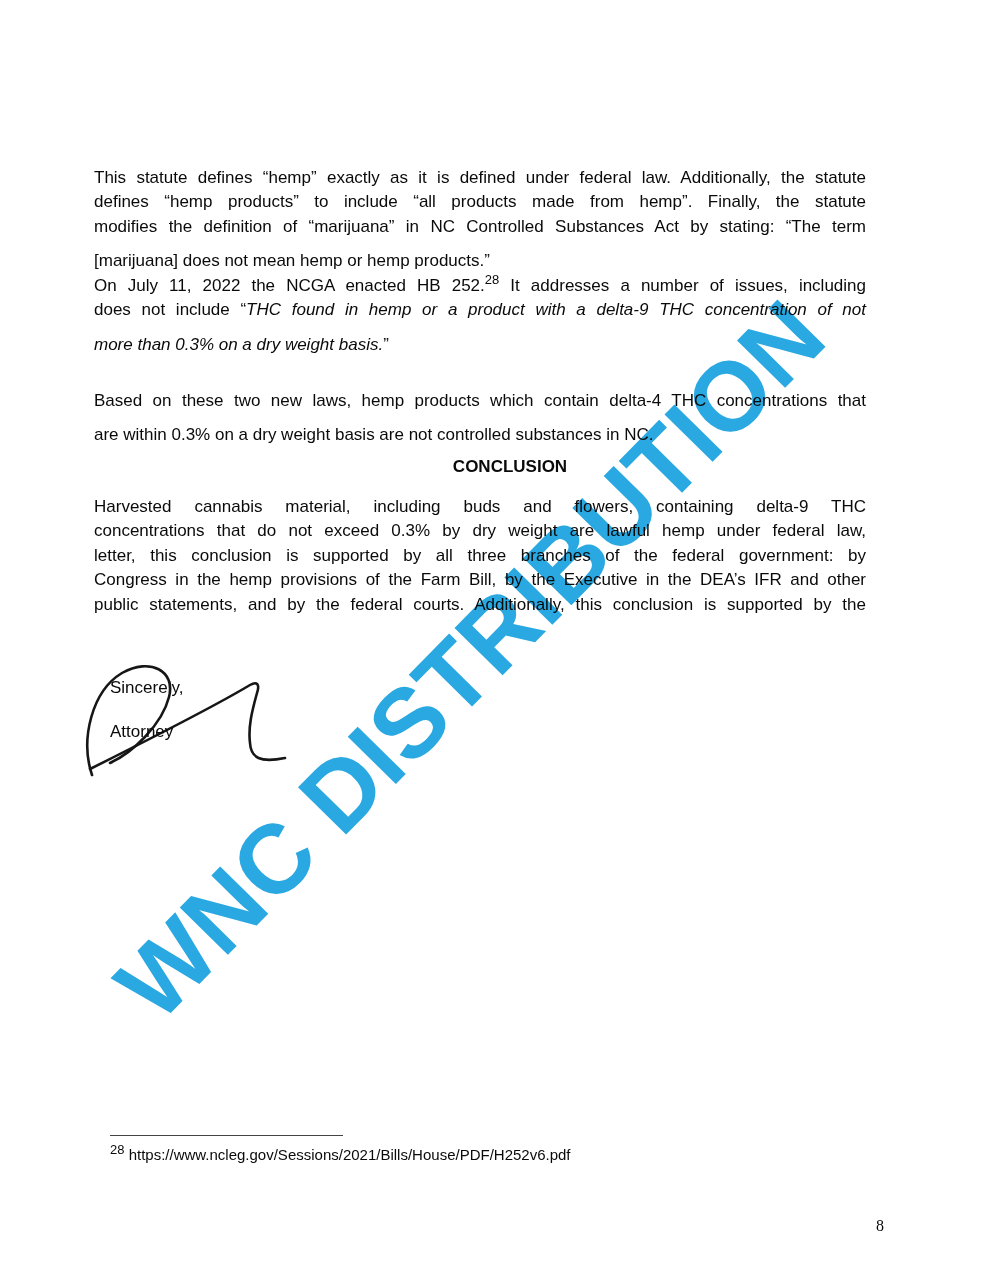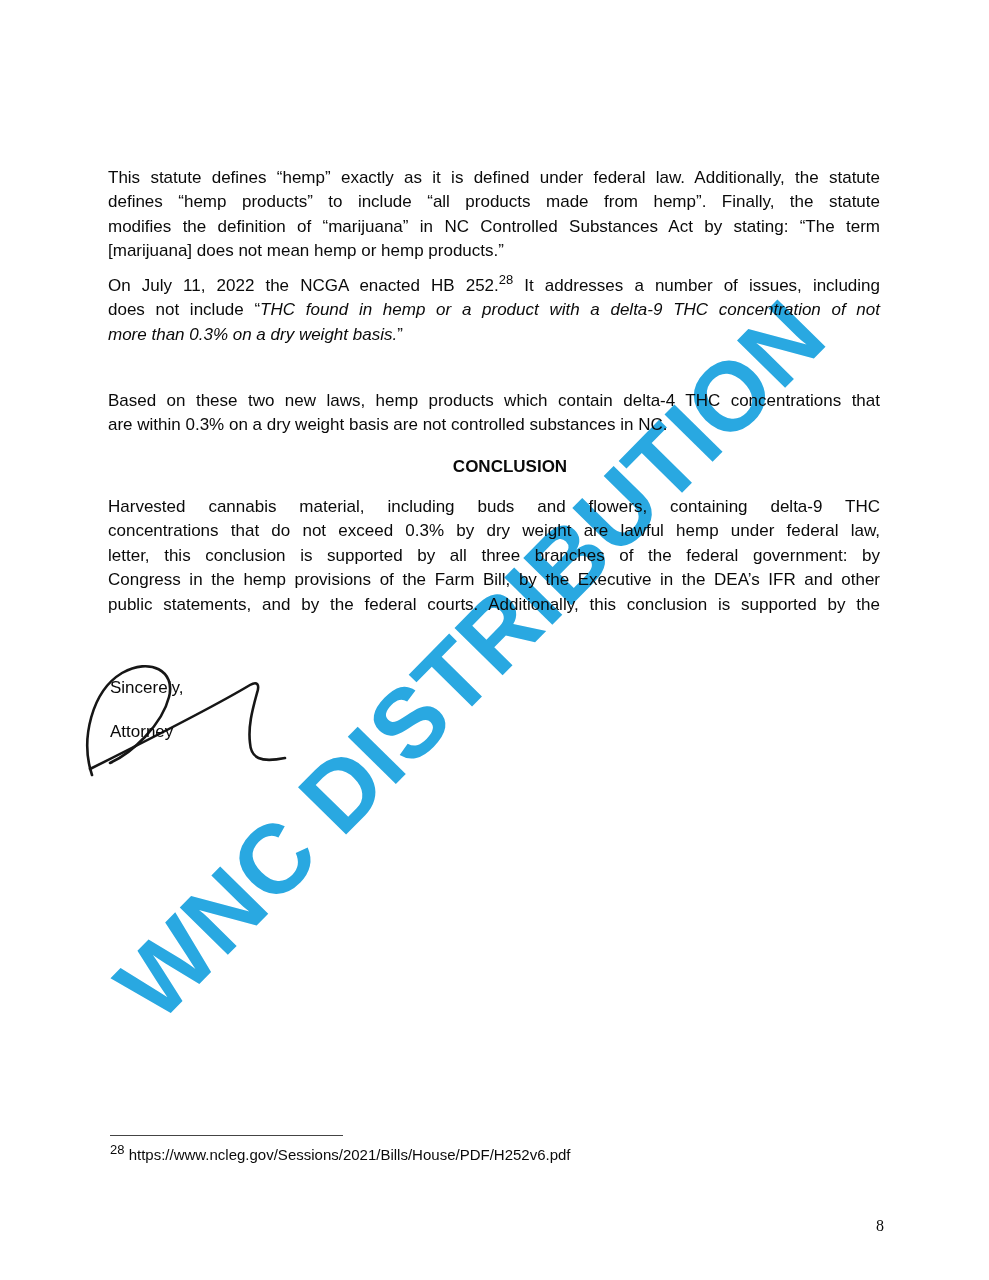--- a/index.html
+++ b/index.html
@@ -29,25 +29,25 @@
     letter-spacing: 0px;
     white-space: nowrap;
     transform: rotate(-45.5deg);
     transform-origin: center center;
     z-index: 1;
     user-select: none;
   }
   .layer { position: absolute; inset: 0; z-index: 2; }
   .para {
     position: absolute;
-    left: 108px;
+    left: 94px;
     width: 772px;
   }
   .jline { text-align: justify; text-align-last: justify; }
-  .jline.last { text-align-last: left; }
+  .jline.last { text-align-last: left; margin-top: 10px; }
   .jline em { }
   .jline sup, .fn sup {
     font-size: 13px;
     line-height: 0;
     vertical-align: super;
   }
   .heading {
     position: absolute;
     left: 124px;
     width: 772px;

